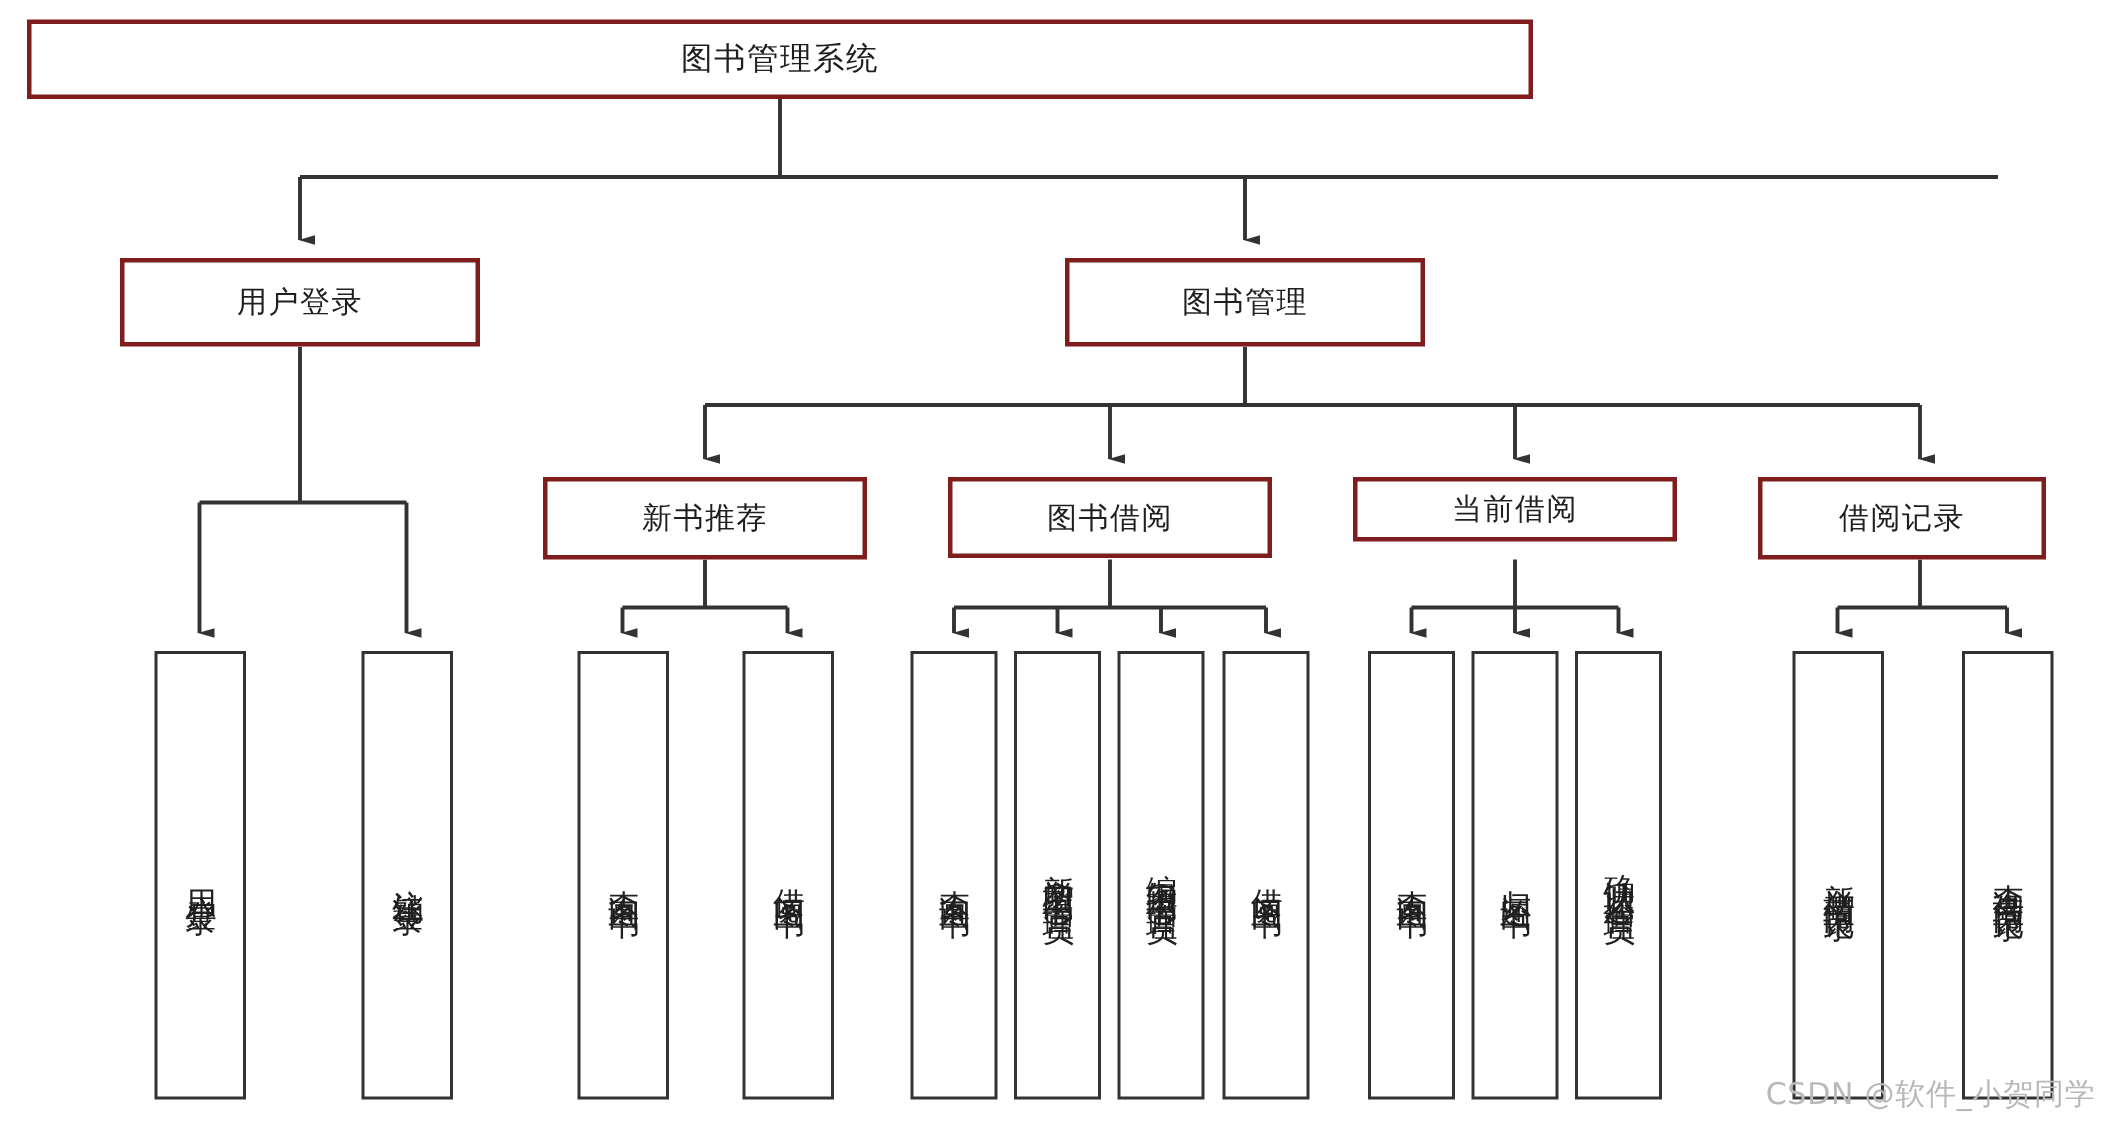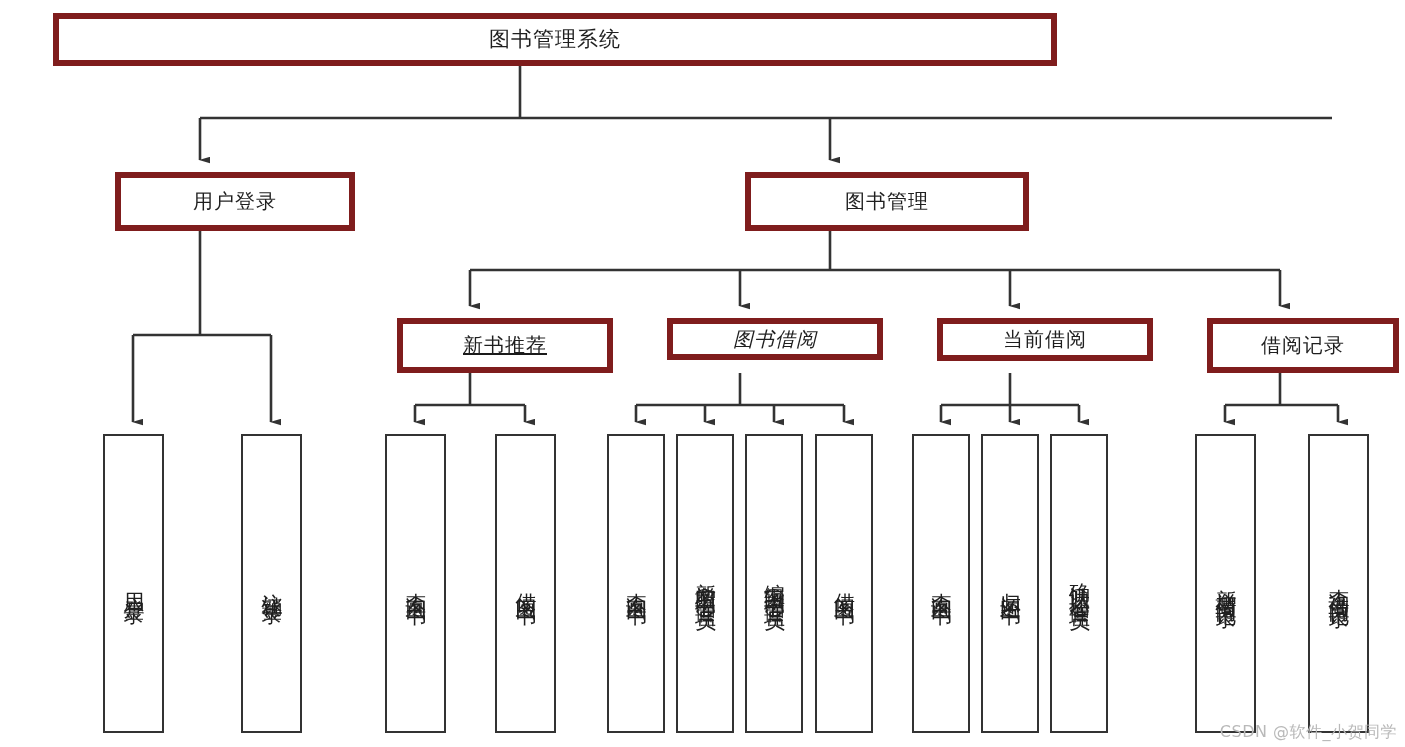--- a/index.html
+++ b/index.html
@@ -2,38 +2,38 @@
 <html><head>
 <meta charset="utf-8">
 <style>
   html,body{margin:0;padding:0;background:#ffffff;}
   body{width:1405px;height:747px;overflow:hidden;
        font-family:"DejaVu Sans","Liberation Sans",sans-serif;color:#1a1a1a;}
   #stage{position:relative;width:1405px;height:747px;background:#fff;}
   svg.wires{position:absolute;left:0;top:0;width:1405px;height:747px;pointer-events:none;}
 
   .node{position:absolute;box-sizing:border-box;background:#ffffff;
-        border:6px solid #7f1d1d;display:flex;align-items:center;
-        justify-content:center;z-index:2;margin-left:35px;}
+        border:3px solid #7f1d1d;display:flex;align-items:center;
+        justify-content:center;z-index:2;}
   .node .lbl{font-size:20px;line-height:1.15;letter-spacing:1px;
              white-space:nowrap;color:#1f1f1f;}
 
   .node.root .lbl{font-size:21px;}
   .node.lvl1 .lbl{font-size:20px;}
   .node.lvl2 .lbl{font-size:20px;}
 
   .leaf{position:absolute;box-sizing:border-box;background:#ffffff;
         border:2px solid #333333;display:flex;align-items:center;
         justify-content:center;z-index:2;padding:6px 0;}
   .leaf .vlbl{writing-mode:vertical-rl;text-orientation:upright;
               font-size:21px;letter-spacing:4px;line-height:1.0;
               color:#1f1f1f;white-space:nowrap;}
 
   .watermark{position:absolute;right:8px;bottom:4px;z-index:5;
-             font-size:16px;color:#b9b9b9;letter-spacing:0.5px;
+             font-size:20px;color:#b9b9b9;letter-spacing:0.5px;
              white-space:nowrap;}
 </style>
 </head>
 <body>
 
 <div id="stage">
 
   <svg class="wires" viewBox="0 0 1405 747">
     <defs>
       <marker id="arw" markerWidth="10" markerHeight="12" refX="3.2" refY="10" orient="auto" markerUnits="userSpaceOnUse">
@@ -85,28 +85,28 @@
     </g>
   </svg>
 
   <div class="node root" style="left:18px;top:13px;width:1004px;height:53px;">
     <span class="lbl">图书管理系统</span>
   </div>
 
   <div class="node lvl1" style="left:80px;top:172px;width:240px;height:59px;">
     <span class="lbl">用户登录</span>
   </div>
-  <div class="node lvl1" style="left:710px;top:172px;width:284px;height:59px;">
+  <div class="node lvl1" style="left:710px;top:172px;width:240px;height:59px;">
     <span class="lbl">图书管理</span>
   </div>
 
-  <div class="node lvl2" style="left:362px;top:318px;width:216px;height:55px;text-decoration:underline;">
+  <div class="node lvl2" style="left:362px;top:318px;width:216px;height:55px;">
     <span class="lbl">新书推荐</span>
   </div>
-  <div class="node lvl2" style="left:632px;top:318px;width:216px;height:42px;font-style:italic;">
+  <div class="node lvl2" style="left:632px;top:318px;width:216px;height:54px;">
     <span class="lbl">图书借阅</span>
   </div>
   <div class="node lvl2" style="left:902px;top:318px;width:216px;height:43px;">
     <span class="lbl">当前借阅</span>
   </div>
   <div class="node lvl2" style="left:1172px;top:318px;width:192px;height:55px;">
     <span class="lbl">借阅记录</span>
   </div>
 
   <div class="leaf" style="left:103px;top:434px;width:61px;height:299px;">

